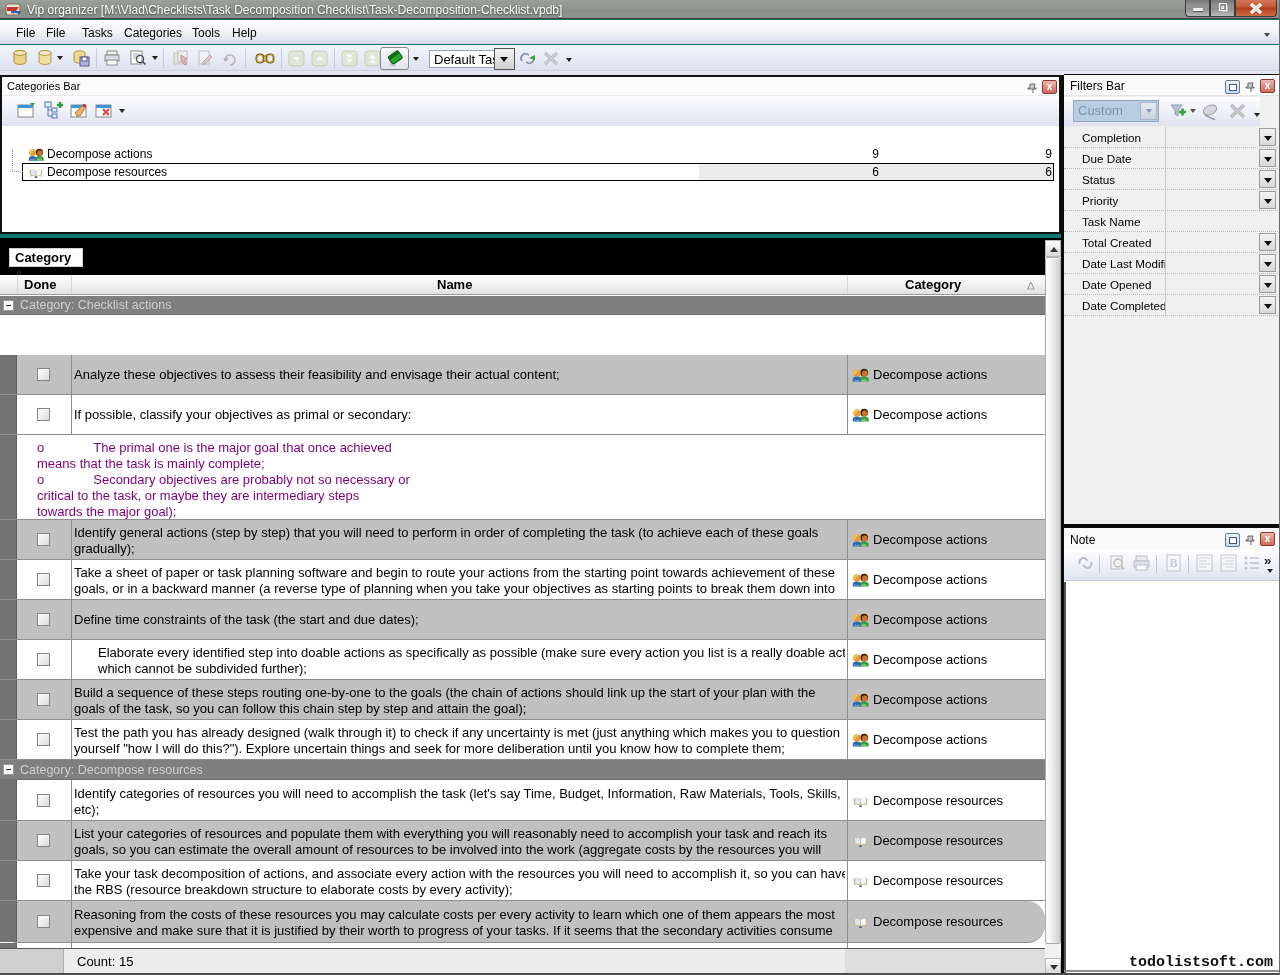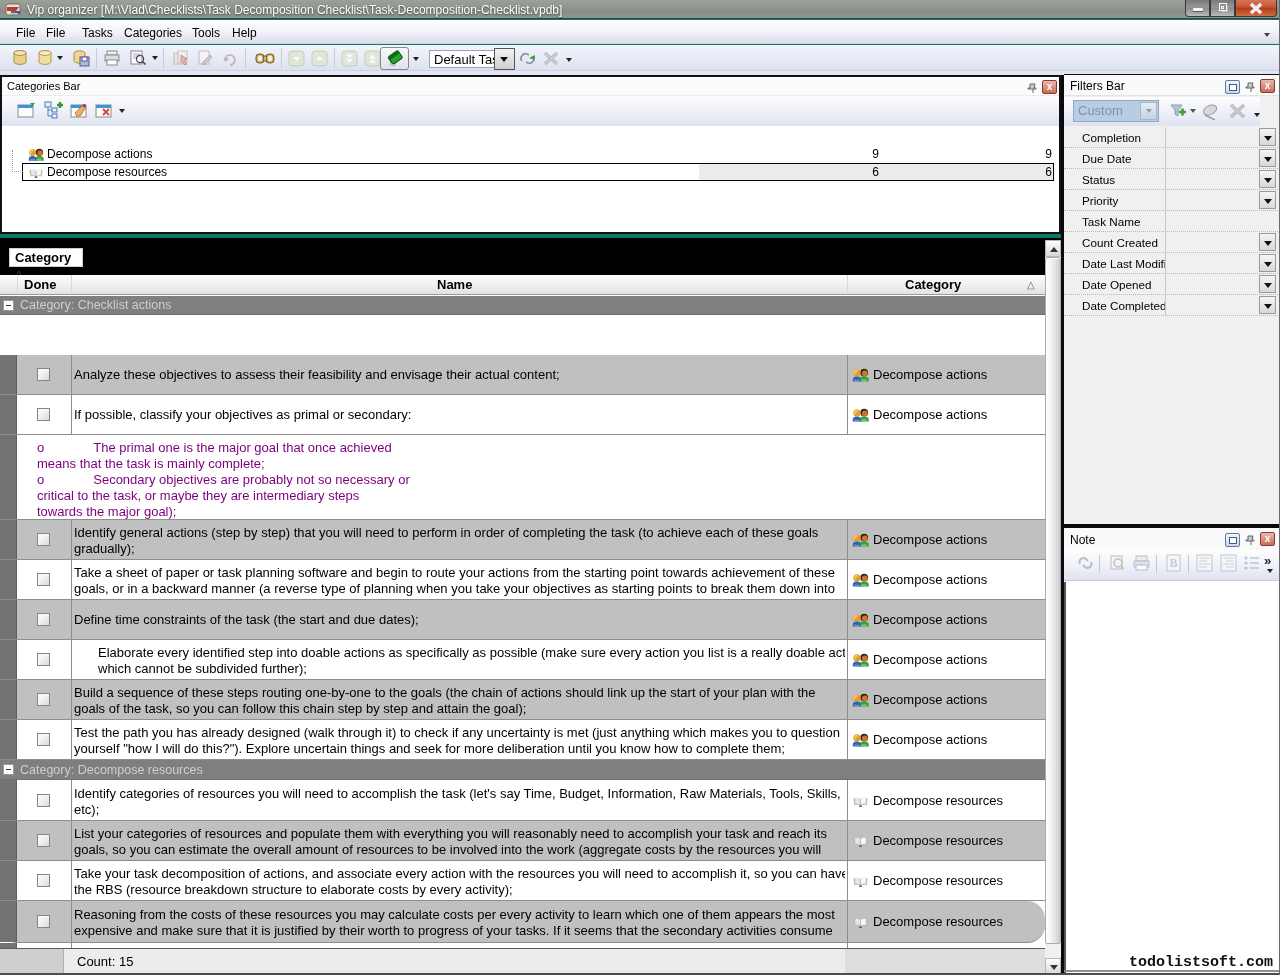--- a/index.html
+++ b/index.html
@@ -558,21 +558,21 @@
     <div class="frow" style="top:63px;">
           <span class="lbl">Priority</span>
           <span class="fsep"></span>
           <span class="ddbtn" style="right:2px;top:1px;"></span>
         </div>
     <div class="frow" style="top:84px;">
           <span class="lbl">Task Name</span>
           <span class="fsep"></span>
         </div>
     <div class="frow" style="top:105px;">
-          <span class="lbl">Count Created</span>
+          <span class="lbl">Total Created</span>
           <span class="fsep"></span>
           <span class="ddbtn" style="right:2px;top:1px;"></span>
         </div>
     <div class="frow" style="top:126px;">
           <span class="lbl">Date Last Modifie</span>
           <span class="fsep"></span>
           <span class="ddbtn" style="right:2px;top:1px;"></span>
         </div>
     <div class="frow" style="top:147px;">
           <span class="lbl">Date Opened</span>

